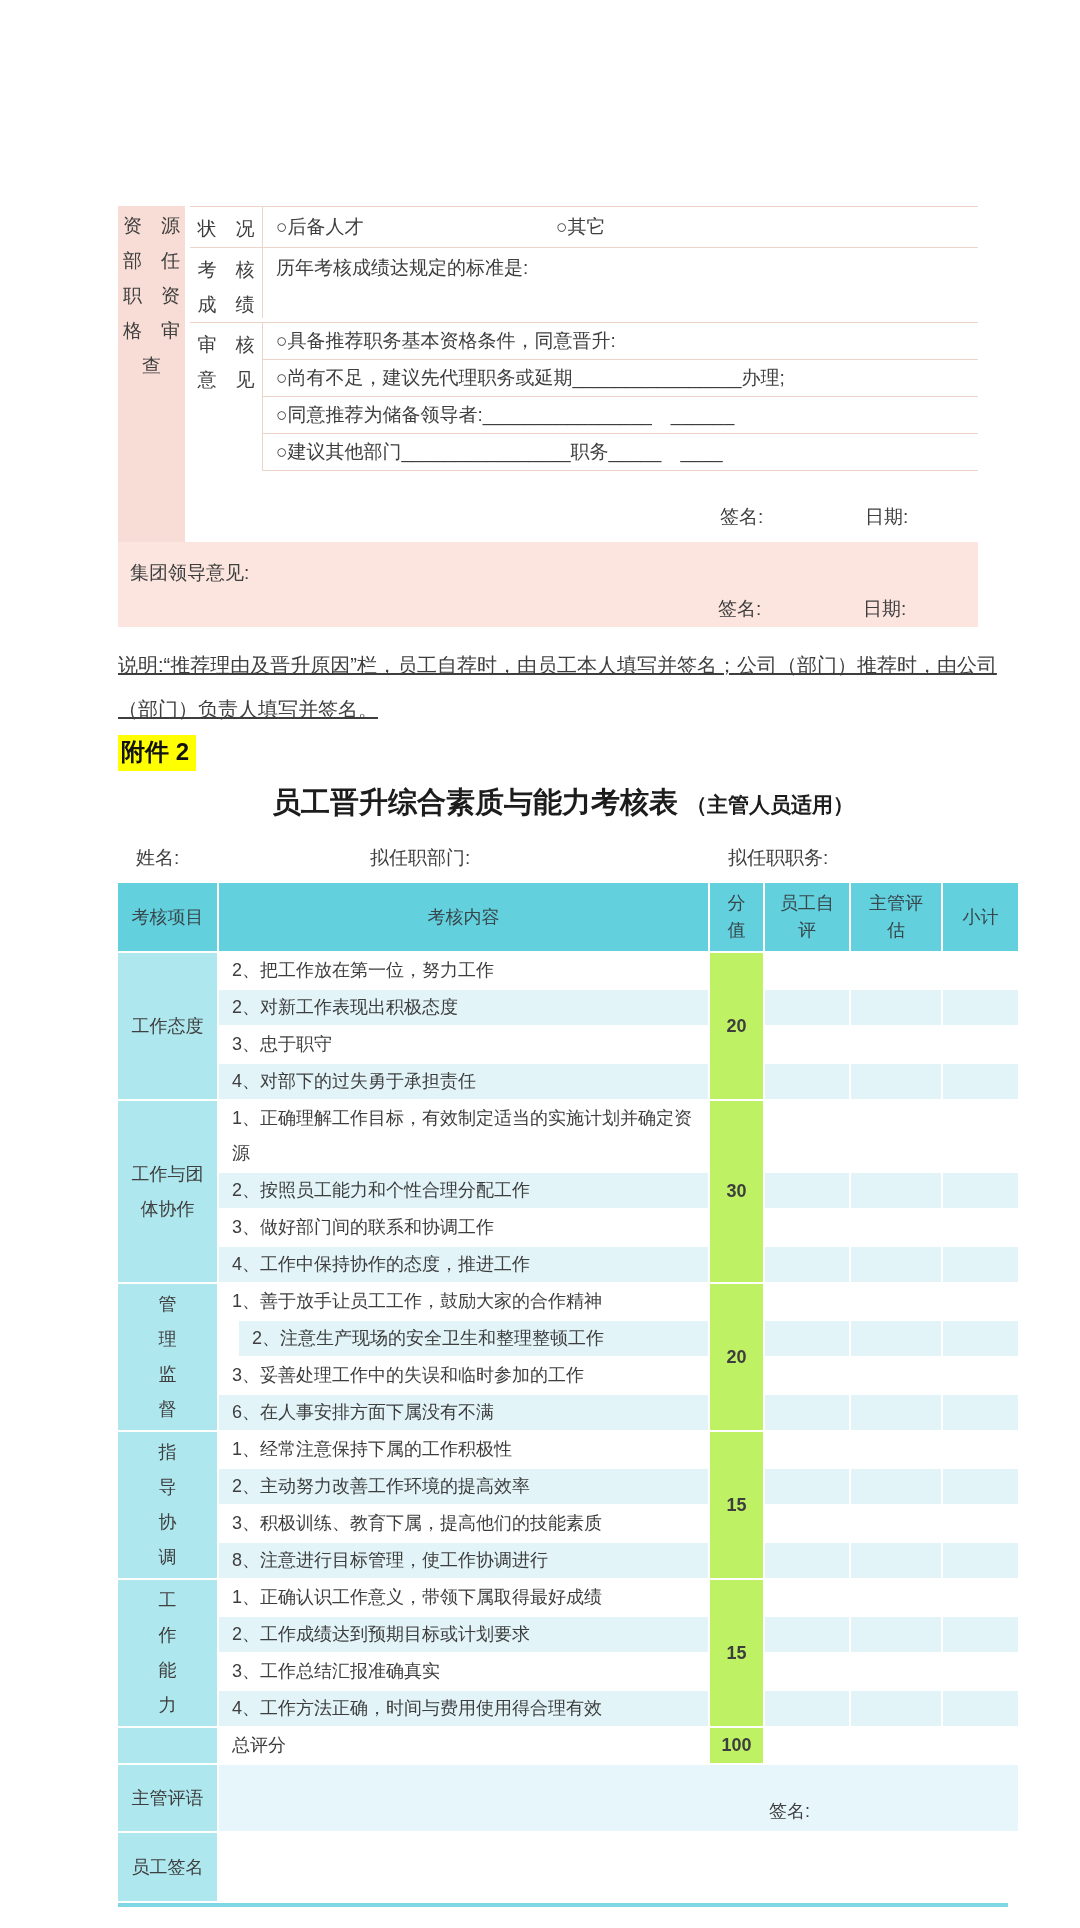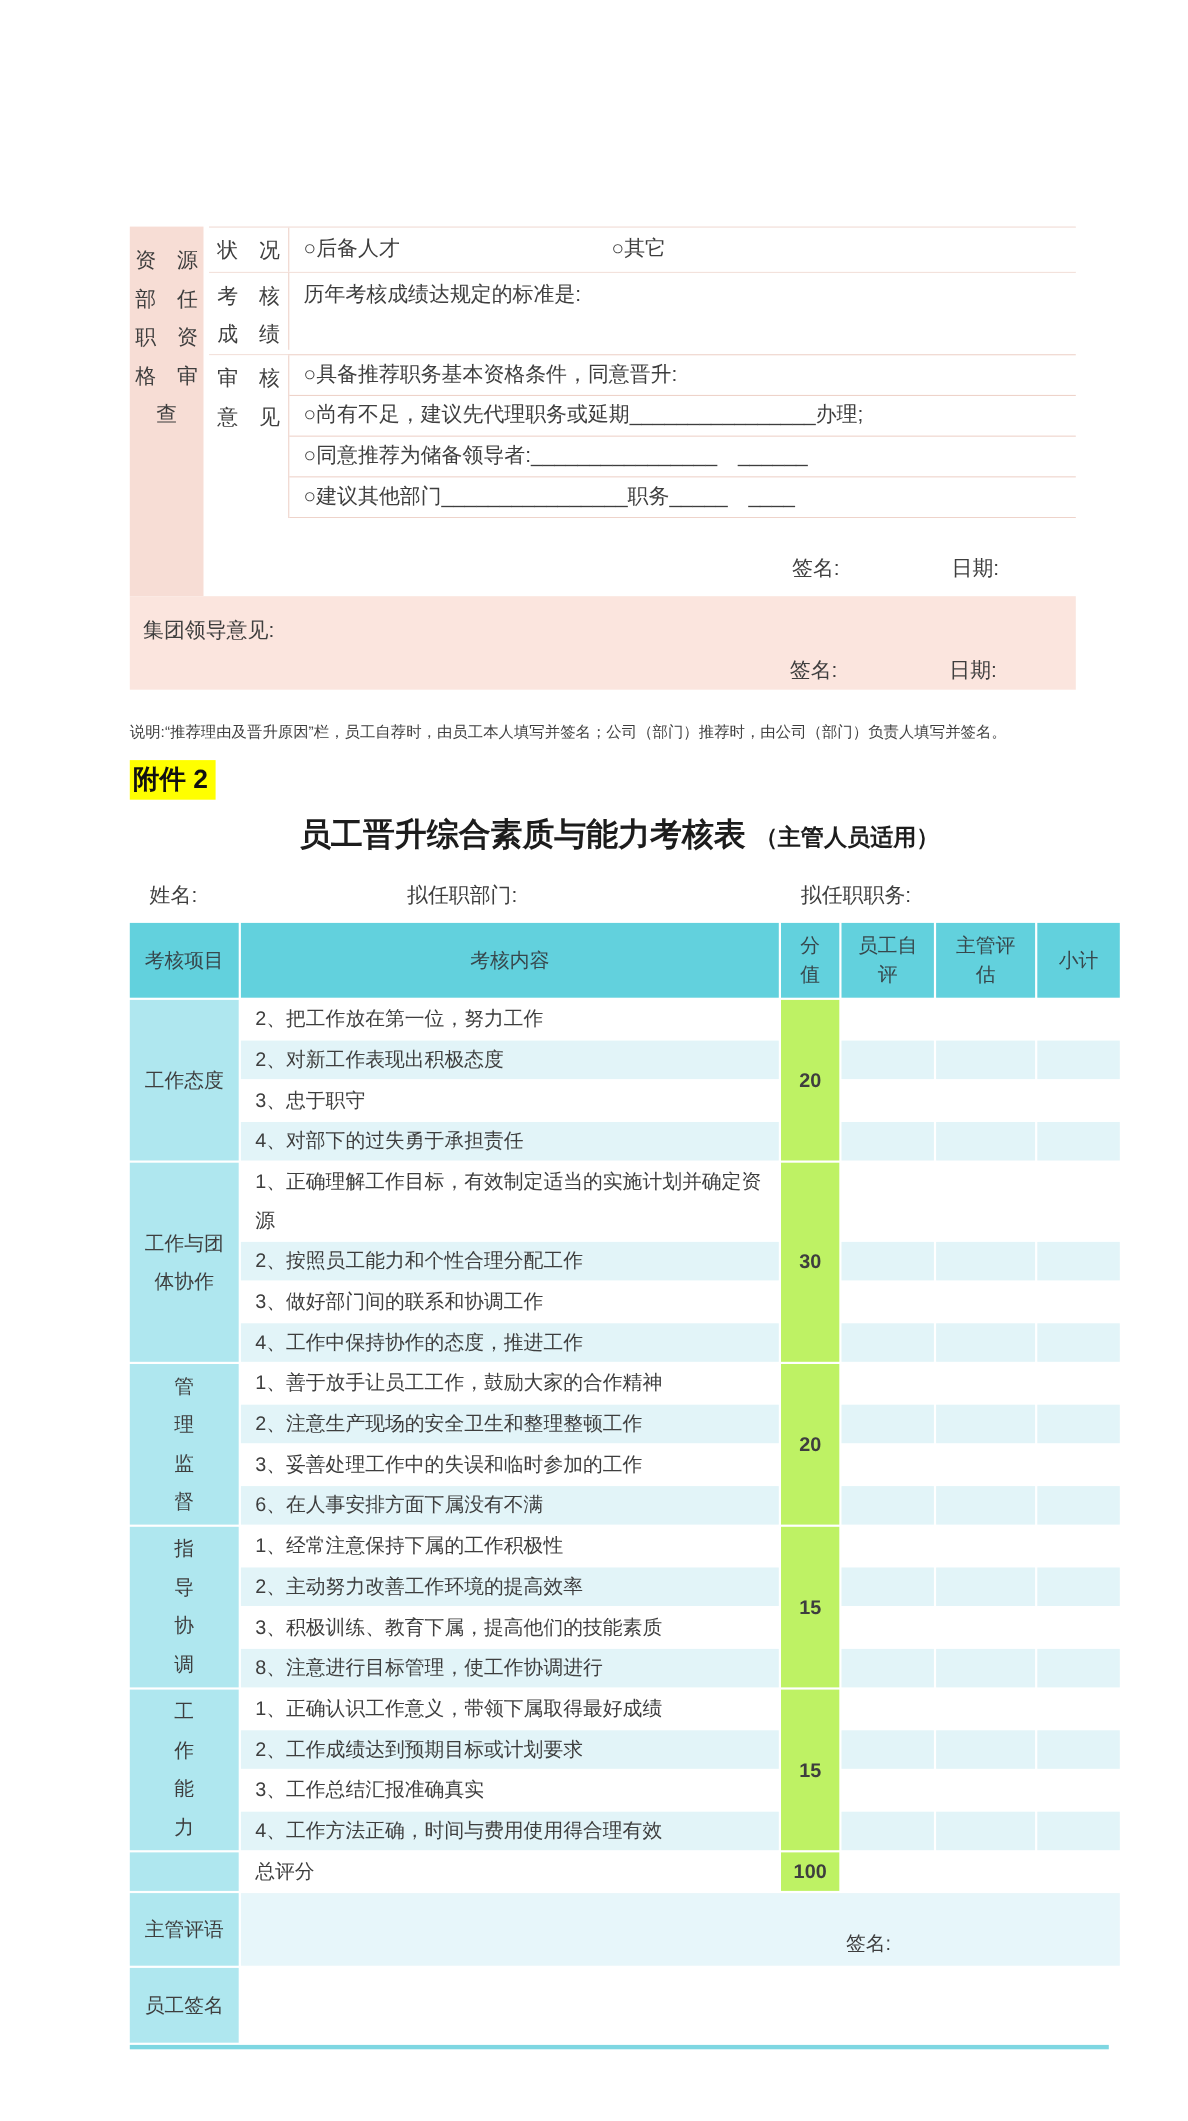--- a/index.html
+++ b/index.html
@@ -9,21 +9,21 @@
     color:var(--text_dark,#3e3e3e);
     -webkit-font-smoothing:antialiased;
   }
   .page{position:relative;width:1080px;height:1928px;background:#fff;}
 
   
   .review{width:860px;margin:206px 0 0 118px;font-size:19px;}
   .review-flex{display:flex;}
   .colA{
     width:67px;background:var(--pink_cell,#f7ddd5);
-    padding-top:14px;text-align:center;line-height:35px;white-space:pre-line;
+    padding-top:2px;text-align:center;line-height:35px;white-space:pre-line;
   }
   .review-right{flex:1;margin-left:5px;border-top:1px solid var(--pink_line,#eed3ca);}
   .t-row{display:flex;border-bottom:1px solid var(--pink_line,#eed3ca);}
   .t-lab{
     width:72px;flex:0 0 72px;text-align:center;line-height:35px;
     padding-top:4px;white-space:pre-line;background:#fff;
   }
   .t-bod{flex:1;border-left:1px solid var(--pink_line,#eed3ca);padding-left:13px;background:#fff;}
   .row-mid{align-items:center;}
   .dual-first{display:inline-block;width:280px;}
@@ -38,21 +38,21 @@
   .sig-cell .s1{position:absolute;left:458px;bottom:12px;}
   .sig-cell .s2{position:absolute;left:603px;bottom:12px;}
   .band{
     position:relative;height:85px;background:var(--pink_bg,#fbe5de);
   }
   .band .b-lab{position:absolute;left:12px;top:18px;}
   .band .s1{position:absolute;left:600px;top:54px;}
   .band .s2{position:absolute;left:745px;top:54px;}
 
   
-  .note{width:886px;margin:16px 0 0 118px;font-size:14px;line-height:44px;}
+  .note{width:886px;margin:16px 0 0 118px;font-size:20px;line-height:44px;text-decoration:underline;}
   .attach{
     display:inline-block;margin:4px 0 4px 118px;padding:1px 7px 3px 3px;
     background:var(--highlight_yellow,#ffff00);
     font-size:24px;font-weight:bold;color:#111;
   }
   .title{width:890px;margin:8px 0 0 118px;text-align:center;font-size:29px;font-weight:bold;color:#1c1c1c;}
   .title .sub{font-size:21px;}
   .fields{position:relative;width:890px;height:26px;margin:22px 0 12px 118px;font-size:19px;}
   .fields .f1{position:absolute;left:18px;}
   .fields .f2{position:absolute;left:252px;}
@@ -201,21 +201,21 @@
       <div class="eval tint" style="grid-area: 9 / 6;"></div>
       <div class="cat" style="grid-area: 10 / 1 / span 4;">管
 理
 监
 督</div>
       <div class="score" style="grid-area: 10 / 3 / span 4;">20</div>
       <div class="item" style="grid-area: 10 / 2;">1、善于放手让员工工作，鼓励大家的合作精神</div>
       <div class="eval" style="grid-area: 10 / 4;"></div>
       <div class="eval" style="grid-area: 10 / 5;"></div>
       <div class="eval" style="grid-area: 10 / 6;"></div>
-      <div class="item tint" style="grid-area: 11 / 2;">2、注意生产现场的安全卫生和整理整顿工作</div>
+      <div class="item tint" style="grid-area: 11 / 2; margin-left: 20px;">2、注意生产现场的安全卫生和整理整顿工作</div>
       <div class="eval tint" style="grid-area: 11 / 4;"></div>
       <div class="eval tint" style="grid-area: 11 / 5;"></div>
       <div class="eval tint" style="grid-area: 11 / 6;"></div>
       <div class="item" style="grid-area: 12 / 2;">3、妥善处理工作中的失误和临时参加的工作</div>
       <div class="eval" style="grid-area: 12 / 4;"></div>
       <div class="eval" style="grid-area: 12 / 5;"></div>
       <div class="eval" style="grid-area: 12 / 6;"></div>
       <div class="item tint" style="grid-area: 13 / 2;">6、在人事安排方面下属没有不满</div>
       <div class="eval tint" style="grid-area: 13 / 4;"></div>
       <div class="eval tint" style="grid-area: 13 / 5;"></div>

